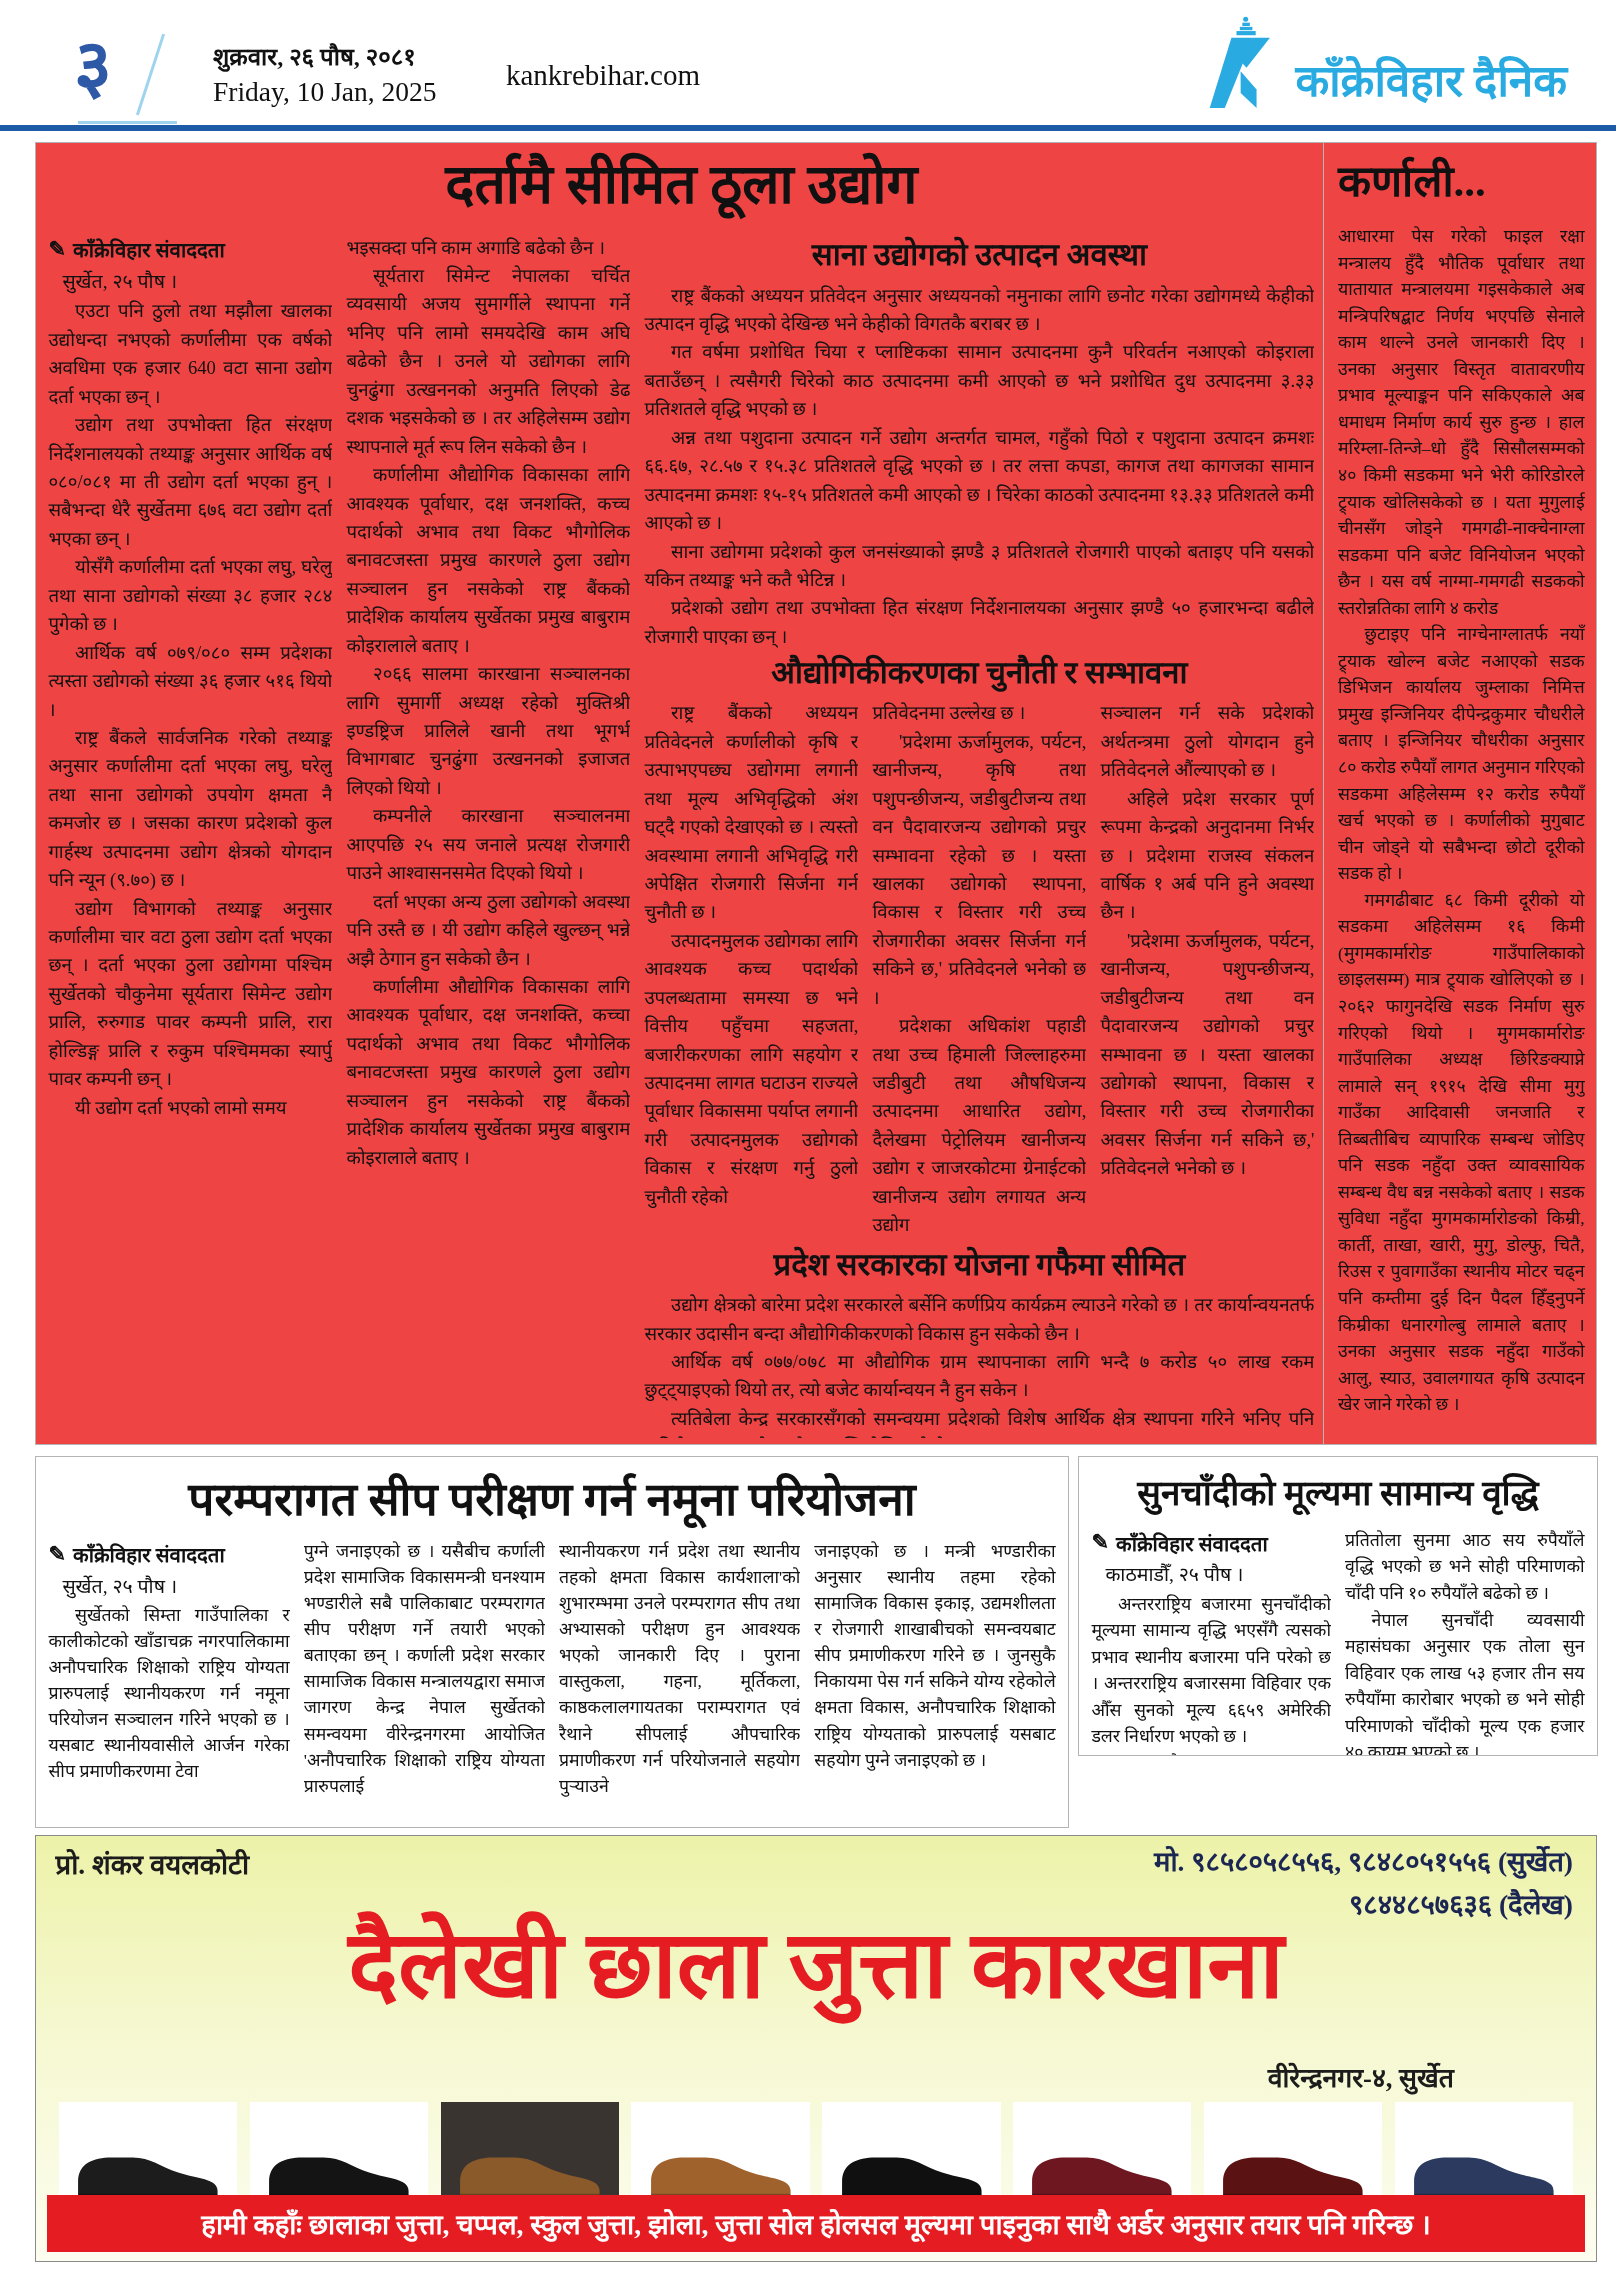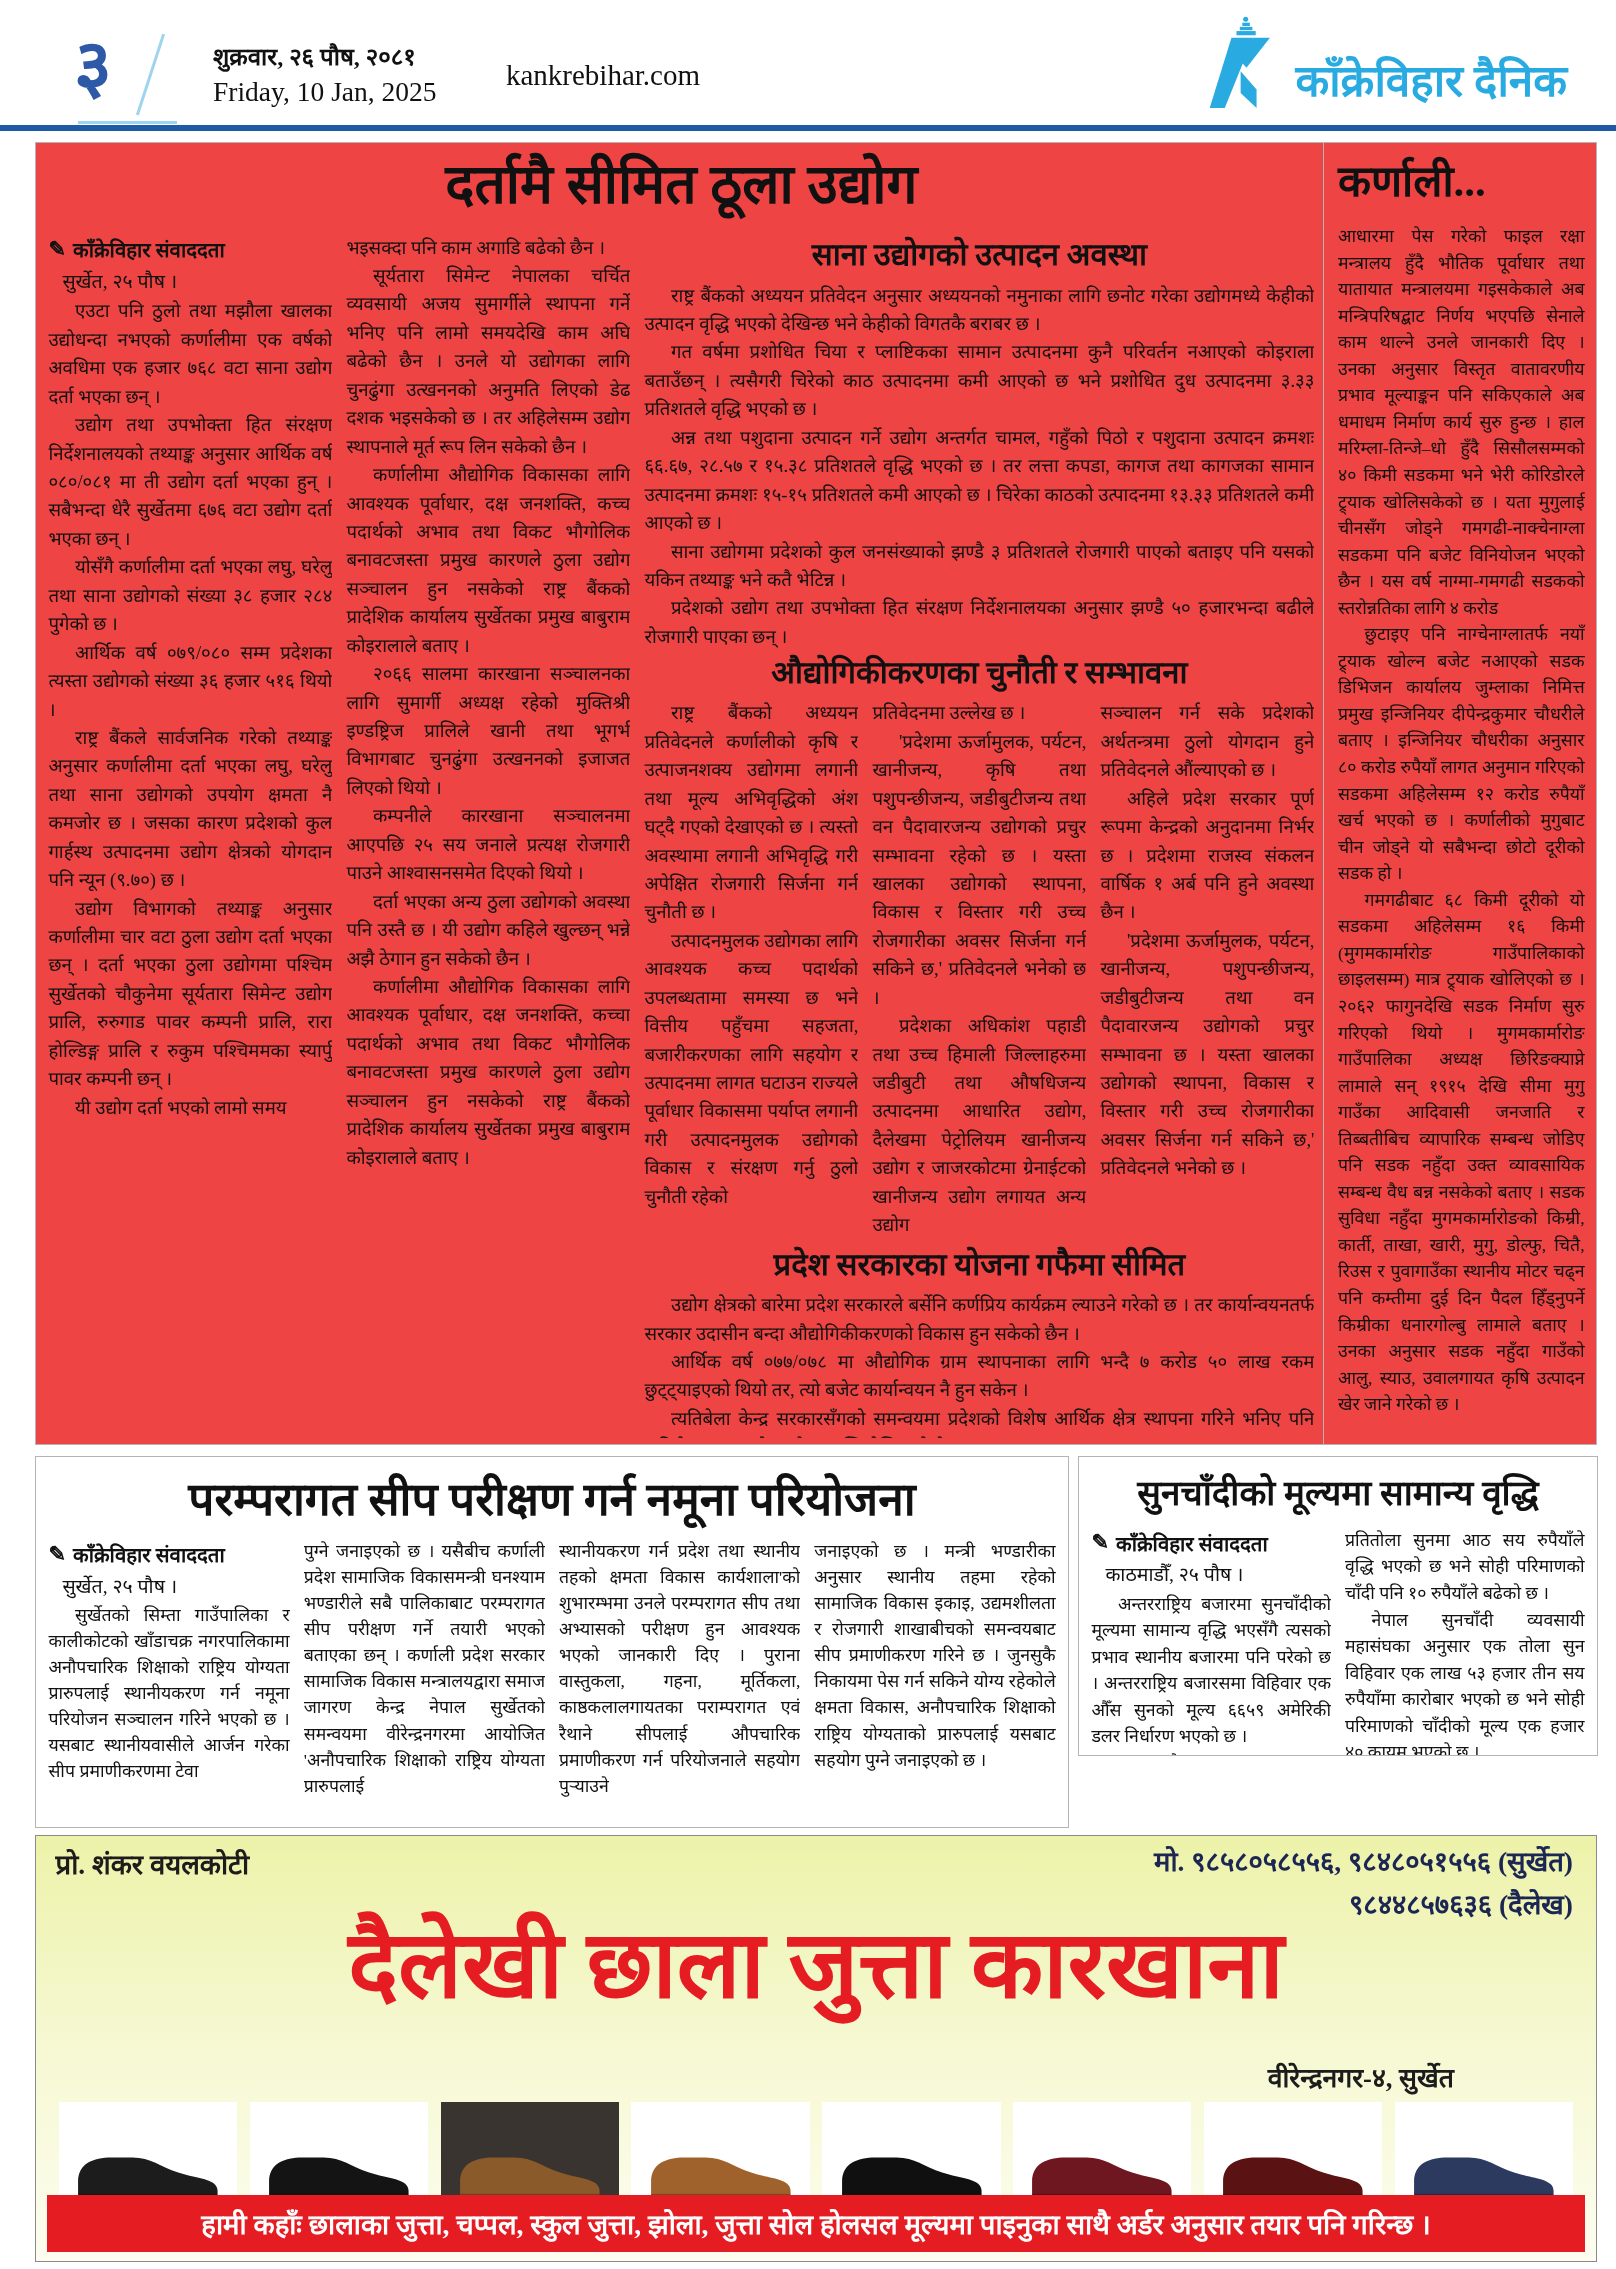--- a/index.html
+++ b/index.html
@@ -103,21 +103,21 @@
     <div class="main-left">
       <h1 class="main-head">दर्तामै सीमित ठूला उद्योग</h1>
       <div class="cols-wrap">
 
         <div class="ncol">
           <div class="byline">
             <span class="pen">✎</span>
             <span>काँक्रेविहार संवाददता</span>
           </div>
           <div class="dateline">सुर्खेत, २५ पौष ।</div>
-          <p class="para">एउटा पनि ठुलो तथा मझौला खालका उद्योधन्दा नभएको कर्णालीमा एक वर्षको अवधिमा एक हजार ७६८ वटा साना उद्योग दर्ता भएका छन् ।</p>
+          <p class="para">एउटा पनि ठुलो तथा मझौला खालका उद्योधन्दा नभएको कर्णालीमा एक वर्षको अवधिमा एक हजार 640 वटा साना उद्योग दर्ता भएका छन् ।</p>
           <p class="para">उद्योग तथा उपभोक्ता हित संरक्षण निर्देशनालयको तथ्याङ्क अनुसार आर्थिक वर्ष ०८०/०८१ मा ती उद्योग दर्ता भएका हुन् । सबैभन्दा धेरै सुर्खेतमा ६७६ वटा उद्योग दर्ता भएका छन् ।</p>
           <p class="para">योसँगै कर्णालीमा दर्ता भएका लघु, घरेलु तथा साना उद्योगको संख्या ३८ हजार २८४ पुगेको छ ।</p>
           <p class="para">आर्थिक वर्ष ०७९/०८० सम्म प्रदेशका त्यस्ता उद्योगको संख्या ३६ हजार ५१६ थियो ।</p>
           <p class="para">राष्ट्र बैंकले सार्वजनिक गरेको तथ्याङ्क अनुसार कर्णालीमा दर्ता भएका लघु, घरेलु तथा साना उद्योगको उपयोग क्षमता नै कमजोर छ । जसका कारण प्रदेशको कुल गार्हस्थ उत्पादनमा उद्योग क्षेत्रको योगदान पनि न्यून (९.७०) छ ।</p>
           <p class="para">उद्योग विभागको तथ्याङ्क अनुसार कर्णालीमा चार वटा ठुला उद्योग दर्ता भएका छन् । दर्ता भएका ठुला उद्योगमा पश्चिम सुर्खेतको चौकुनेमा सूर्यतारा सिमेन्ट उद्योग प्रालि, रुरुगाड पावर कम्पनी प्रालि, रारा होल्डिङ्ग प्रालि र रुकुम पश्चिममका स्यार्पु पावर कम्पनी छन् ।</p>
           <p class="para">यी उद्योग दर्ता भएको लामो समय</p>
         </div>
 
         <div class="ncol">
           <p class="para" style="text-indent:0">भइसक्दा पनि काम अगाडि बढेको छैन ।</p>
@@ -135,21 +135,21 @@
             <p class="para">राष्ट्र बैंकको अध्ययन प्रतिवेदन अनुसार अध्ययनको नमुनाका लागि छनोट गरेका उद्योगमध्ये केहीको उत्पादन वृद्धि भएको देखिन्छ भने केहीको विगतकै बराबर छ ।</p>
             <p class="para">गत वर्षमा प्रशोधित चिया र प्लाष्टिकका सामान उत्पादनमा कुनै परिवर्तन नआएको कोइराला बताउँछन् । त्यसैगरी चिरेको काठ उत्पादनमा कमी आएको छ भने प्रशोधित दुध उत्पादनमा ३.३३ प्रतिशतले वृद्धि भएको छ ।</p>
             <p class="para">अन्न तथा पशुदाना उत्पादन गर्ने उद्योग अन्तर्गत चामल, गहुँको पिठो र पशुदाना उत्पादन क्रमशः ६६.६७, २८.५७ र १५.३८ प्रतिशतले वृद्धि भएको छ । तर लत्ता कपडा, कागज तथा कागजका सामान उत्पादनमा क्रमशः १५-१५ प्रतिशतले कमी आएको छ । चिरेका काठको उत्पादनमा १३.३३ प्रतिशतले कमी आएको छ ।</p>
             <p class="para">साना उद्योगमा प्रदेशको कुल जनसंख्याको झण्डै ३ प्रतिशतले रोजगारी पाएको बताइए पनि यसको यकिन तथ्याङ्क भने कतै भेटिन्न ।</p>
             <p class="para">प्रदेशको उद्योग तथा उपभोक्ता हित संरक्षण निर्देशनालयका अनुसार झण्डै ५० हजारभन्दा बढीले रोजगारी पाएका छन् ।</p>
           </div>
 
           <h2>औद्योगिकीकरणका चुनौती र सम्भावना</h2>
           <div class="three-cols">
             <div>
-              <p class="para">राष्ट्र बैंकको अध्ययन प्रतिवेदनले कर्णालीको कृषि र उत्पाजनशक्य उद्योगमा लगानी तथा मूल्य अभिवृद्धिको अंश घट्दै गएको देखाएको छ । त्यस्तो अवस्थामा लगानी अभिवृद्धि गरी अपेक्षित रोजगारी सिर्जना गर्न चुनौती छ ।</p>
+              <p class="para">राष्ट्र बैंकको अध्ययन प्रतिवेदनले कर्णालीको कृषि र उत्पाभएपछ्य उद्योगमा लगानी तथा मूल्य अभिवृद्धिको अंश घट्दै गएको देखाएको छ । त्यस्तो अवस्थामा लगानी अभिवृद्धि गरी अपेक्षित रोजगारी सिर्जना गर्न चुनौती छ ।</p>
               <p class="para">उत्पादनमुलक उद्योगका लागि आवश्यक कच्च पदार्थको उपलब्धतामा समस्या छ भने वित्तीय पहुँचमा सहजता, बजारीकरणका लागि सहयोग र उत्पादनमा लागत घटाउन राज्यले पूर्वाधार विकासमा पर्याप्त लगानी गरी उत्पादनमुलक उद्योगको विकास र संरक्षण गर्नु ठुलो चुनौती रहेको</p>
             </div>
             <div>
               <p class="para" style="text-indent:0">प्रतिवेदनमा उल्लेख छ ।</p>
               <p class="para">'प्रदेशमा ऊर्जामुलक, पर्यटन, खानीजन्य, कृषि तथा पशुपन्छीजन्य, जडीबुटीजन्य तथा वन पैदावारजन्य उद्योगको प्रचुर सम्भावना रहेको छ । यस्ता खालका उद्योगको स्थापना, विकास र विस्तार गरी उच्च रोजगारीका अवसर सिर्जना गर्न सकिने छ,' प्रतिवेदनले भनेको छ ।</p>
               <p class="para">प्रदेशका अधिकांश पहाडी तथा उच्च हिमाली जिल्लाहरुमा जडीबुटी तथा औषधिजन्य उत्पादनमा आधारित उद्योग, दैलेखमा पेट्रोलियम खानीजन्य उद्योग र जाजरकोटमा ग्रेनाईटको खानीजन्य उद्योग लगायत अन्य उद्योग</p>
             </div>
             <div>
               <p class="para" style="text-indent:0">सञ्चालन गर्न सके प्रदेशको अर्थतन्त्रमा ठुलो योगदान हुने प्रतिवेदनले औंल्याएको छ ।</p>
               <p class="para">अहिले प्रदेश सरकार पूर्ण रूपमा केन्द्रको अनुदानमा निर्भर छ । प्रदेशमा राजस्व संकलन वार्षिक १ अर्ब पनि हुने अवस्था छैन ।</p>

